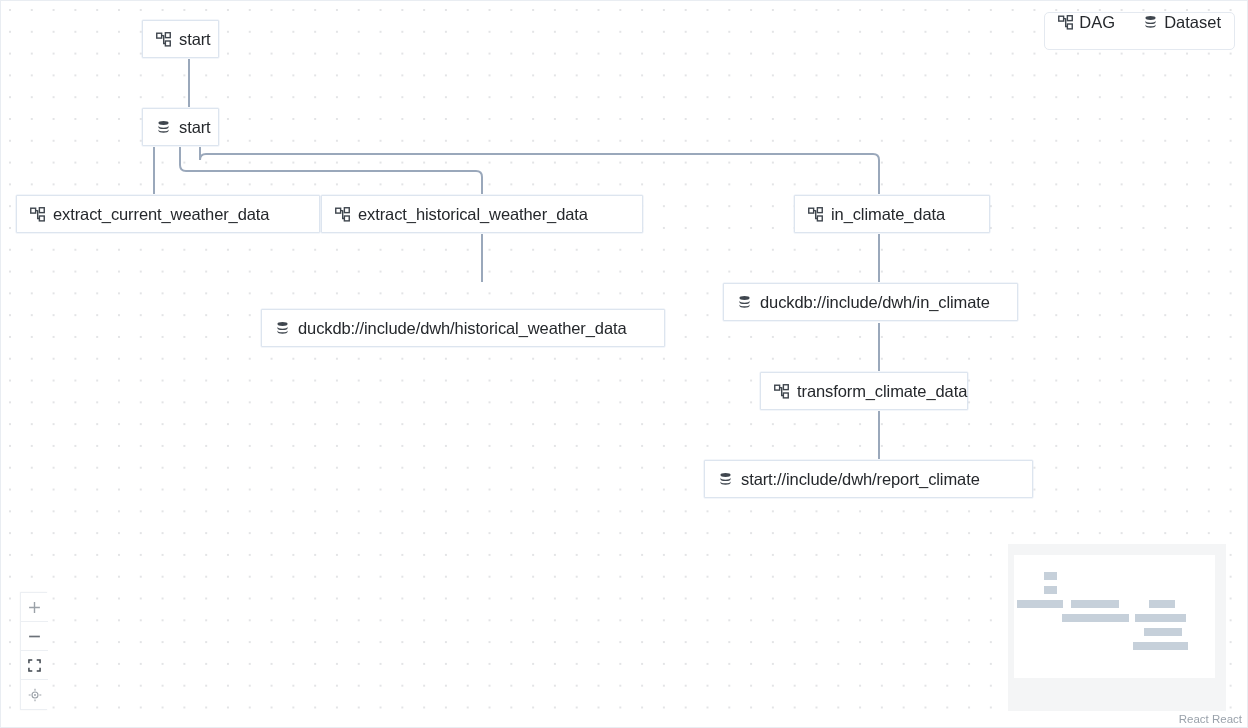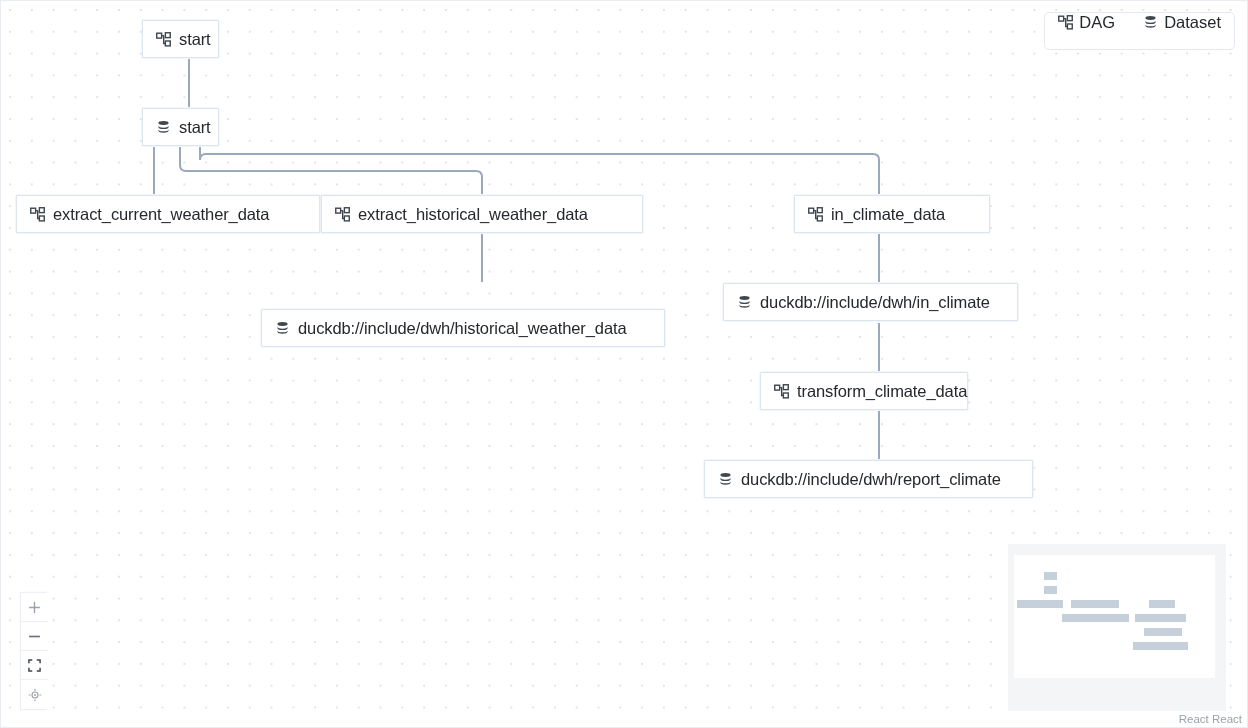--- a/index.html
+++ b/index.html
@@ -219,21 +219,21 @@
         <span class="lbl">transform_climate_data</span>
       </div>
       <div class="node" style="left: 703px; top: 459px; width: 329px;">
         <span class="ic">
           <svg width="15" height="15" viewBox="0 0 16 16">
             <ellipse cx="8" cy="3.2" rx="5.4" ry="2.1" fill="#3f464e"></ellipse>
             <path d="M2.6 6.1 C2.6 7.3 5.0 8.2 8 8.2 C11 8.2 13.4 7.3 13.4 6.1 L13.4 7.6 C13.4 8.8 11 9.7 8 9.7 C5 9.7 2.6 8.8 2.6 7.6 Z" fill="#3f464e"></path>
             <path d="M2.6 10.0 C2.6 11.2 5.0 12.1 8 12.1 C11 12.1 13.4 11.2 13.4 10.0 L13.4 11.5 C13.4 12.7 11 13.6 8 13.6 C5 13.6 2.6 12.7 2.6 11.5 Z" fill="#3f464e"></path>
           </svg>
         </span>
-        <span class="lbl">duckdb://include/dwh/report_climate</span>
+        <span class="lbl">start://include/dwh/report_climate</span>
       </div>
     </div>
 
   <div id="legend">
       <span class="item">
         <span class="ic">
           <svg width="15" height="15" viewBox="0 0 16 16">
             <rect x="0.8" y="1.3" width="5.2" height="5.2" fill="none" stroke="#3f464e" stroke-width="1.5"></rect>
             <rect x="10" y="0.8" width="5.2" height="5.2" fill="none" stroke="#3f464e" stroke-width="1.5"></rect>
             <rect x="10" y="9.6" width="5.2" height="5.2" fill="none" stroke="#3f464e" stroke-width="1.5"></rect>

